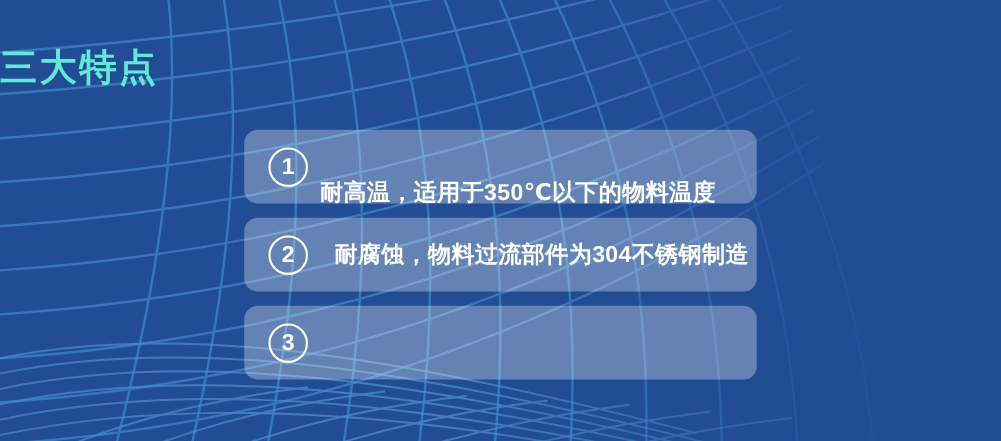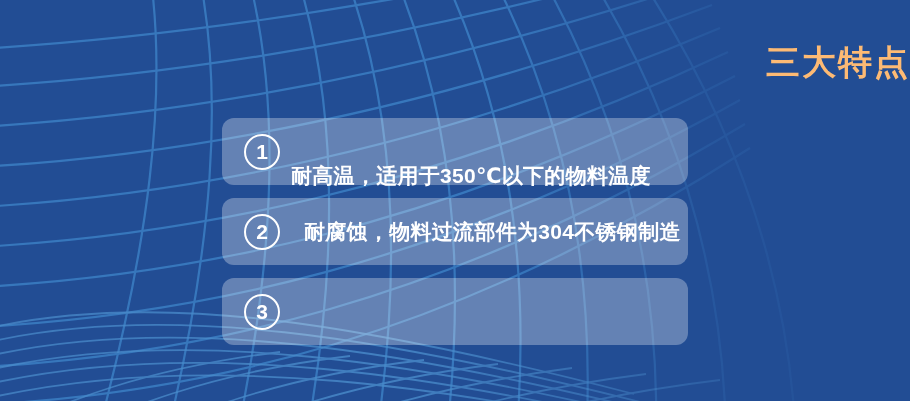--- a/index.html
+++ b/index.html
@@ -24,28 +24,27 @@
     inset: 0;
     width: 910px;
     height: 401px;
     pointer-events: none;
   }
   .title {
     position: absolute;
     left: 0;
     right: 0;
     top: 40px;
-    text-align: right;
-    color: #fdba74;
+    text-align: left;
+    color: #5eead4;
     font-size: 34px;
     font-weight: bold;
     letter-spacing: 2px;
     line-height: 44px;
     white-space: nowrap;
-    padding-left: 27px;
   }
   .features {
     position: absolute;
     left: 222px;
     top: 118px;
     width: 466px;
   }
   .feature-row {
     position: relative;
     height: 67px;

